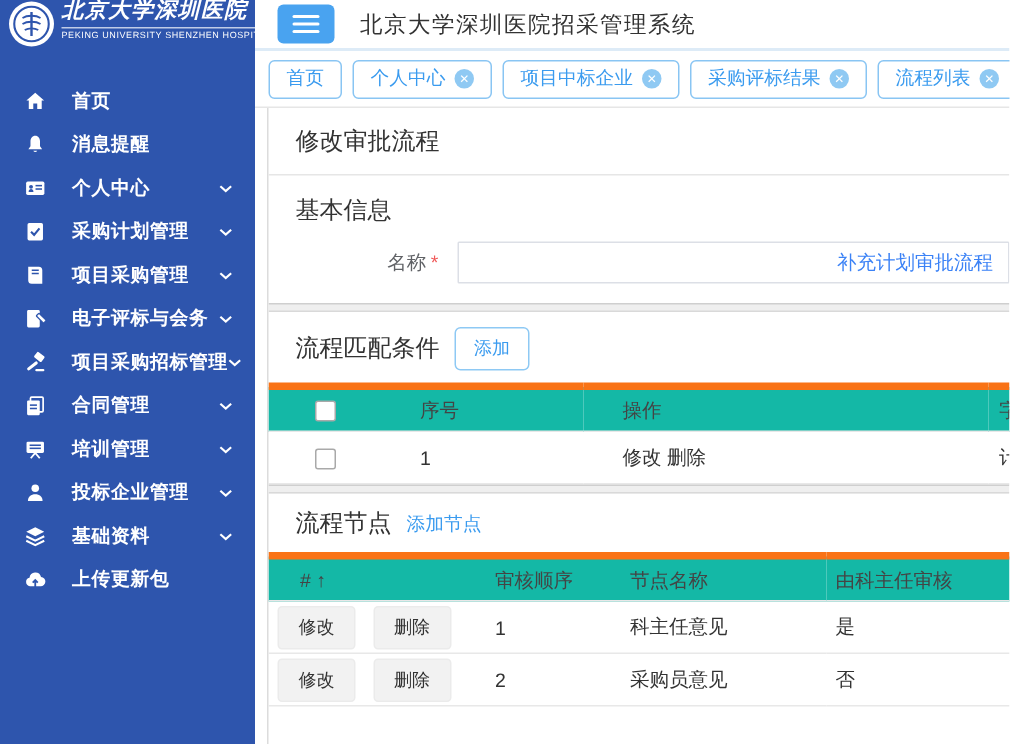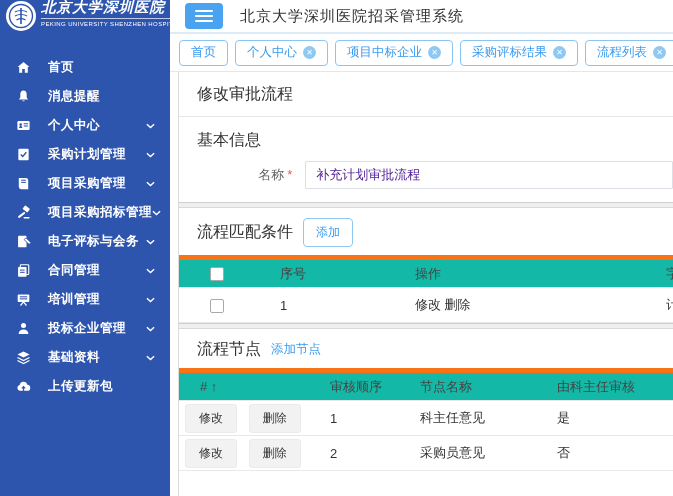--- a/index.html
+++ b/index.html
@@ -37,21 +37,21 @@
 
   .content { flex:1; margin-left:8px; border-left:1px solid #dcdcdc; background:#fff; overflow:hidden; }
   .page-title { padding:12px 18px 11px 18px; font-size:16px; color:#333; border-bottom:1px solid #e6e6e6; }
   .section-head { padding:13px 18px 0 18px; font-size:16px; color:#333; }
   .form { padding-top:10px; padding-bottom:13px; }
   .form-row { display:flex; align-items:center; margin-bottom:12px; }
   .form-row:last-child { margin-bottom:0; }
   .form-label { width:150px; text-align:right; font-size:13px; color:#606266; }
   .req { color:#f05a5a; margin-left:3px; font-size:13px; }
   .form-input { margin-left:13px; width:480px; height:28px; border:1px solid #dcdfe6; border-radius:1px;
-    padding:0 10px; font-size:13px; color:#4c1d95; font-family:inherit; background:#fff; }
+    padding:0 10px; font-size:13px; color:#3b82f6; font-family:inherit; background:#fff;text-align:right; }
 
   .divider { height:6px; background:#efefef; border-top:1px solid #cfcfcf; border-bottom:1px solid #d9d9d9; }
 
   .head-row { display:flex; align-items:center; padding:10px 18px 8px 18px; }
   .head-row .section-title { font-size:16px; color:#333; }
   .add-btn { margin-left:10px; padding:5px 12px; font-size:12px; color:#3a9bef; background:#fff;
     border:1px solid #8ec9f4; border-radius:4px; cursor:pointer; font-family:inherit; }
   .add-link { margin-left:10px; font-size:12.5px; color:#3a9bef; cursor:pointer; text-decoration:none; }
 
   table.grid { border-collapse:collapse; table-layout:fixed; width:560px; font-size:13px; color:#333; }
@@ -160,41 +160,41 @@
         <span class="mi-caret">
           <svg width="9" height="6" viewBox="0 0 10 6">
               <polyline points="1,1 5,4.6 9,1" fill="none" stroke="#fff" stroke-width="1.6"></polyline>
             </svg>
         </span>
       </div>
 
       <div class="menu-item">
         <span class="mi-icon">
           <svg class="ic" width="15" height="15" viewBox="0 0 16 16">
+              <rect x="2.2" y="1.8" width="9" height="12.4" rx="1" fill="#fff"></rect>
+              <rect x="8.6" y="6.2" width="7.4" height="2.8" rx="0.6" fill="#fff" stroke="#2e55ad" stroke-width="0.9" transform="rotate(45 12.3 7.6)"></rect>
+            </svg>
+        </span>
+        <span class="mi-label">电子评标与会务</span>
+        <span class="mi-caret">
+          <svg width="9" height="6" viewBox="0 0 10 6">
+              <polyline points="1,1 5,4.6 9,1" fill="none" stroke="#fff" stroke-width="1.6"></polyline>
+            </svg>
+        </span>
+      </div>
+
+      <div class="menu-item">
+        <span class="mi-icon">
+          <svg class="ic" width="15" height="15" viewBox="0 0 16 16">
               <rect x="1.5" y="9.5" width="9" height="2.2" rx="1.1" fill="#fff" transform="rotate(-38 6 10.6)"></rect>
               <rect x="7.6" y="1.8" width="6.6" height="4.8" rx="0.9" fill="#fff" transform="rotate(38 10.9 4.2)"></rect>
               <rect x="8" y="12.8" width="6.5" height="1.6" rx="0.8" fill="#fff"></rect>
             </svg>
         </span>
         <span class="mi-label">项目采购招标管理</span>
-        <span class="mi-caret">
-          <svg width="9" height="6" viewBox="0 0 10 6">
-              <polyline points="1,1 5,4.6 9,1" fill="none" stroke="#fff" stroke-width="1.6"></polyline>
-            </svg>
-        </span>
-      </div>
-
-      <div class="menu-item">
-        <span class="mi-icon">
-          <svg class="ic" width="15" height="15" viewBox="0 0 16 16">
-              <rect x="2.2" y="1.8" width="9" height="12.4" rx="1" fill="#fff"></rect>
-              <rect x="8.6" y="6.2" width="7.4" height="2.8" rx="0.6" fill="#fff" stroke="#2e55ad" stroke-width="0.9" transform="rotate(45 12.3 7.6)"></rect>
-            </svg>
-        </span>
-        <span class="mi-label">电子评标与会务</span>
         <span class="mi-caret">
           <svg width="9" height="6" viewBox="0 0 10 6">
               <polyline points="1,1 5,4.6 9,1" fill="none" stroke="#fff" stroke-width="1.6"></polyline>
             </svg>
         </span>
       </div>
 
       <div class="menu-item">
         <span class="mi-icon">
           <svg class="ic" width="15" height="15" viewBox="0 0 16 16">

